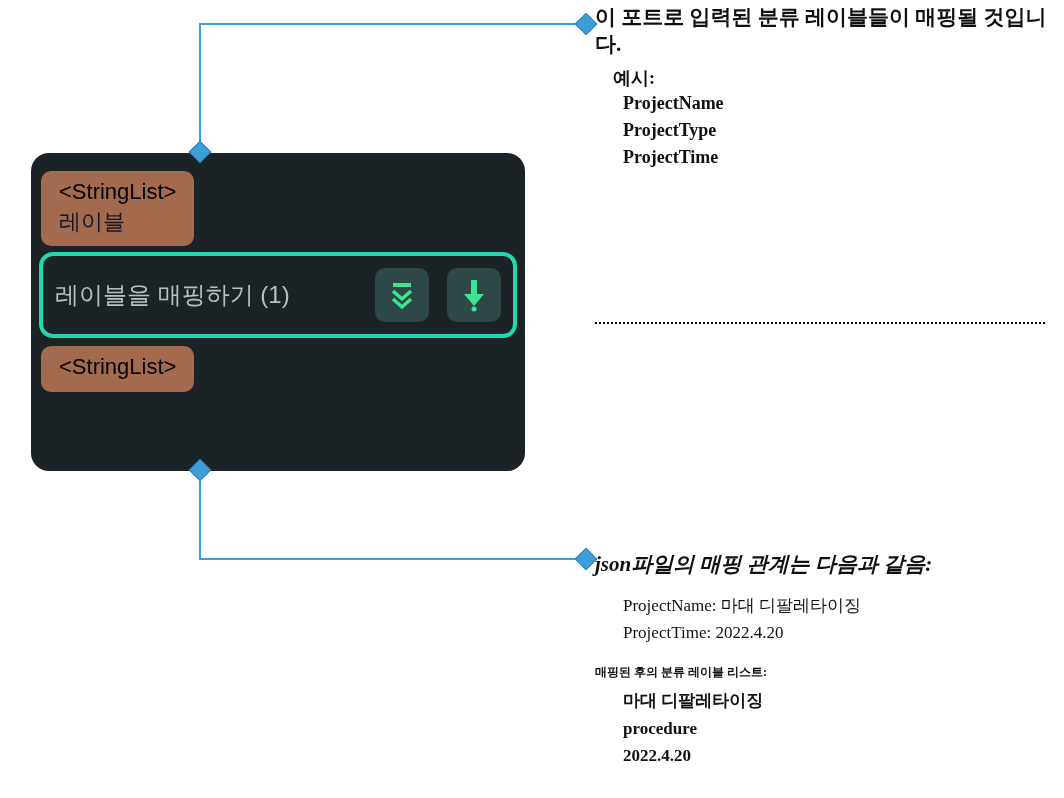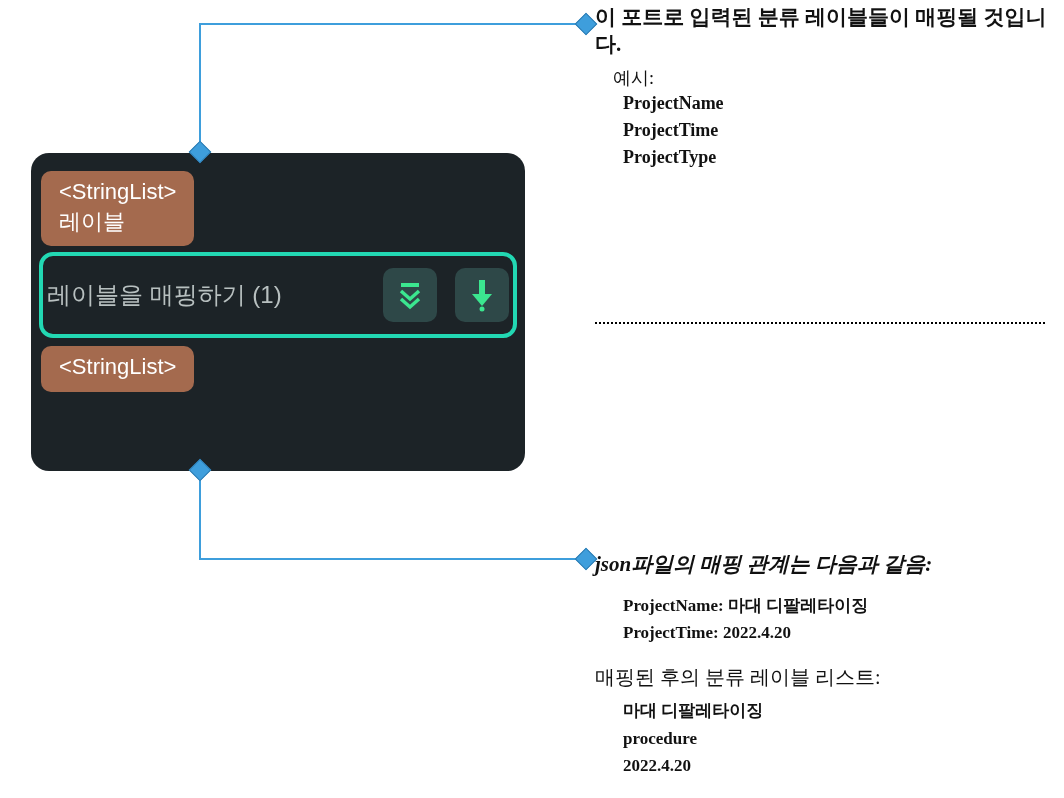--- a/index.html
+++ b/index.html
@@ -27,28 +27,28 @@
     .port {
       display: inline-block;
       background: #a46a4e;
       border-radius: 10px;
       padding: 6px 18px 10px 18px;
       color: #dfe6e6;
       font-size: 22px;
       line-height: 1.35;
       margin-left: 10px;
     }
-    .port .typeline { color: #ffffff; }
-    .port .labelline { color: #ffffff; }
+    .port .typeline { color: #000000; }
+    .port .labelline { color: #0f172a; }
 
     .block-highlight {
       margin: 6px 8px 8px 8px;
       border: 4px solid #22d8b3;
       border-radius: 14px;
-      padding: 12px 4px;
+      padding: 12px 12px;
       display: flex;
       align-items: center;
       gap: 18px;
       color: #b8c0c0;
       font-size: 24px;
     }
     .block-highlight .title { flex: 1; }
 
     .sqbtn {
       width: 54px;
@@ -72,42 +72,42 @@
     }
 
     .ann1 {
       position: absolute;
       top: 4px;
       left: 0;
       font-weight: bold;
       font-size: 21px;
       line-height: 1.3;
     }
-    .ann1 .sub { margin-top: 8px; margin-left: 18px; font-size: 18px; font-weight: normal; }
+    .ann1 .sub { margin-top: 8px; margin-left: 18px; font-size: 18px; font-weight: bold; }
     .ann1 .items { margin-left: 28px; font-size: 18px; font-weight: bold; line-height: 1.5; }
 
     .dotline {
       position: absolute;
       top: 322px;
       left: 0;
       width: 450px;
       height: 0;
       border-top: 2px dotted #000;
     }
 
     .ann2 {
       position: absolute;
       top: 550px;
       left: 0;
       width: 460px;
     }
     .ann2 .head { font-weight: bold; font-size: 21px; font-style: italic; }
-    .ann2 .kv { margin: 14px 0 0 28px; font-size: 17px; font-weight: bold; line-height: 1.6; }
+    .ann2 .kv { margin: 14px 0 0 28px; font-size: 17px; font-weight: normal; line-height: 1.6; }
     .ann2 .kv .row span.k { display:inline-block; }
-    .ann2 .head2 { margin-top: 18px; font-weight: normal; font-size: 20px; }
+    .ann2 .head2 { margin-top: 18px; font-weight: bold; font-size: 12px; }
     .ann2 .vals { margin: 6px 0 0 28px; font-size: 17px; font-weight: bold; line-height: 1.6; }
 
     
     .diamond {
       width: 16px;
       height: 16px;
       background: #3e9edc;
       border: 1px solid #2d7bb0;
       transform: rotate(45deg);
       position: absolute;
@@ -166,22 +166,22 @@
 <div class="diamond" style="left:192px; top:144px;"></div>
 <div class="diamond" style="left:192px; top:462px;"></div>
 <div class="diamond" style="left:578px; top:551px;"></div>
 
 <div class="rcol">
   <div class="ann1">
     <div>이 포트로 입력된 분류 레이블들이 매핑될 것입니다.</div>
     <div class="sub">예시:</div>
     <div class="items">
       <div>ProjectName</div>
+      <div>ProjectType</div>
       <div>ProjectTime</div>
-      <div>ProjectType</div>
     </div>
   </div>
 
   <div class="dotline"></div>
 
   <div class="ann2">
     <div class="head">json파일의 매핑 관계는 다음과 같음:</div>
     <div class="kv">
       <div class="row">
         <span class="k">ProjectName:</span>

